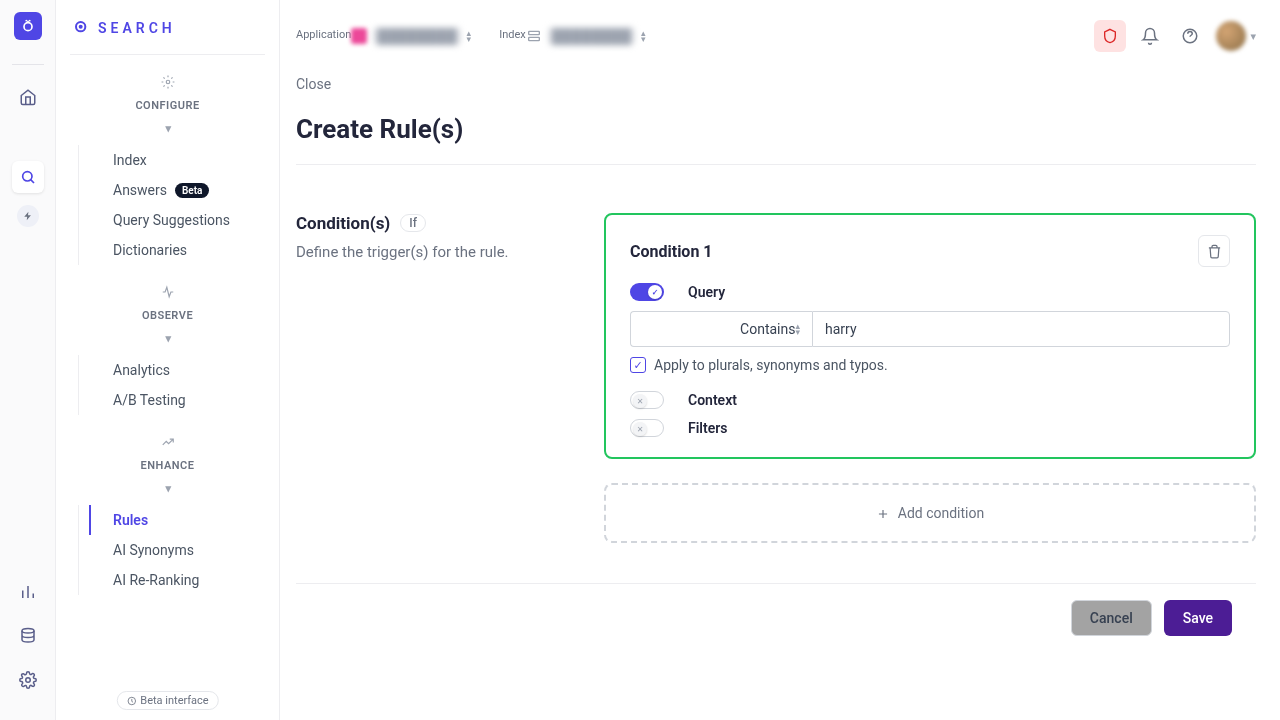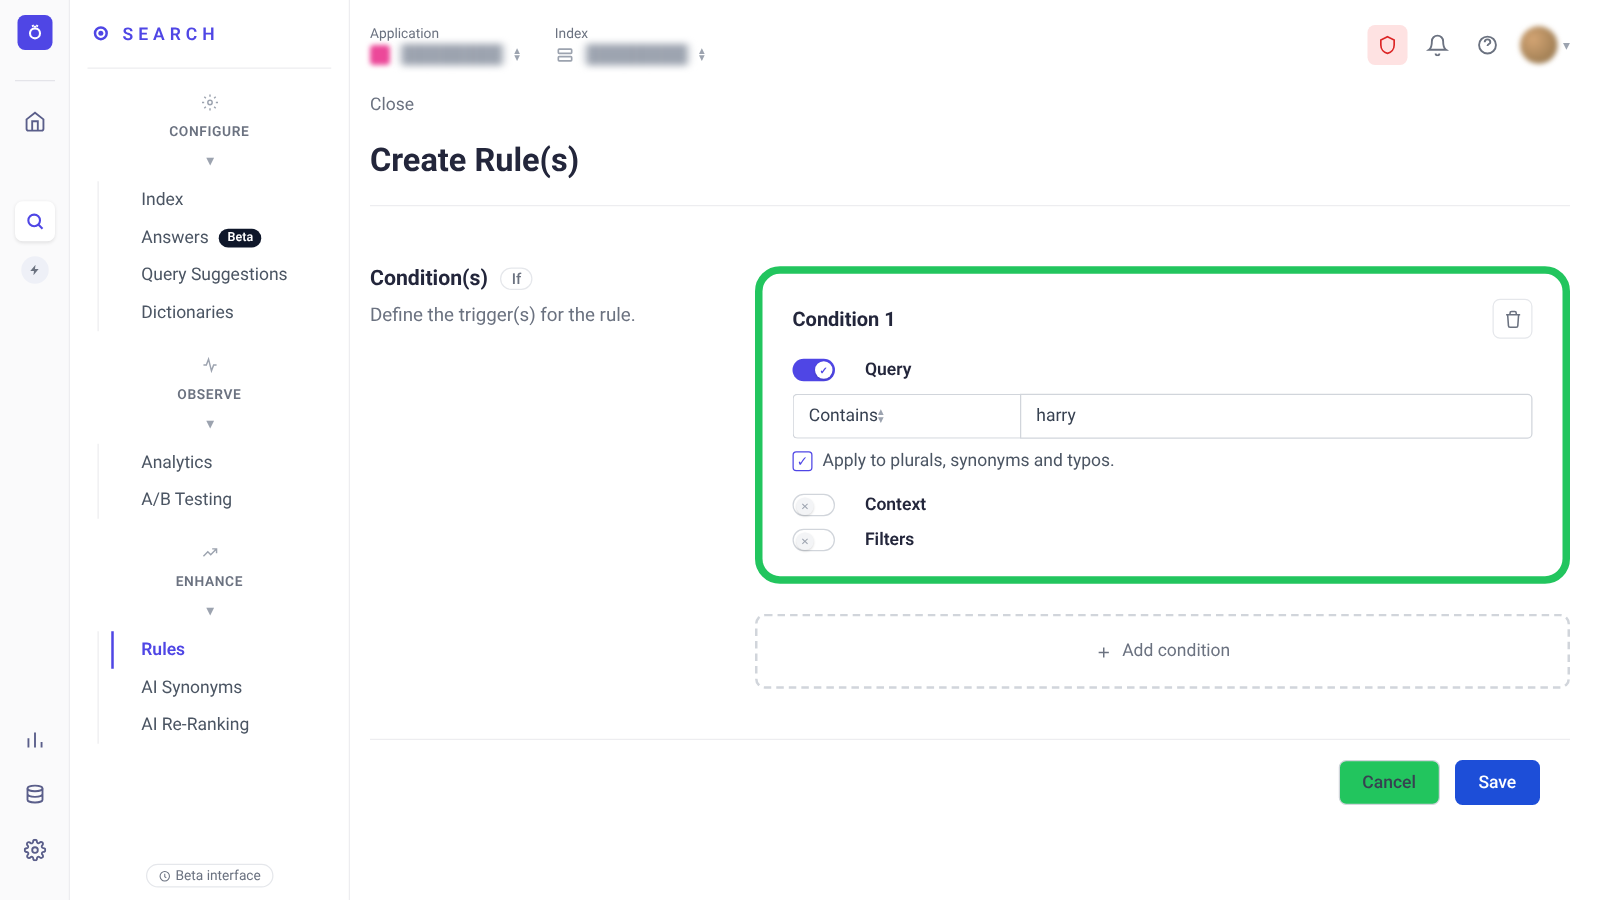--- a/index.html
+++ b/index.html
@@ -26,21 +26,21 @@
 .section-head .chev { margin-left: 2px; color: #9ca3af; }
 .navlist { list-style: none; padding-left: 34px; border-left: 1px solid #ededf0; margin-left: 22px; margin-bottom: 10px; }
 .navlist li { padding: 7px 10px 7px 12px; font-size: 14px; color: #4b5563; cursor: pointer; display: flex; align-items: center; gap: 8px; margin-left: -23px; padding-left: 23px; }
 .navlist li.active { color: #4f46e5; font-weight: 600; border-left: 2px solid #4f46e5; margin-left: -24px; padding-left: 22px; }
 .badge { background: #0f172a; color: #fff; font-size: 10px; font-weight: 600; padding: 2px 7px; border-radius: 9px; }
 .beta-pill { position: absolute; bottom: 10px; left: 50%; transform: translateX(-50%); font-size: 11px; color: #6b7280; border: 1px solid #e5e7eb; border-radius: 10px; padding: 2px 9px; display: flex; align-items: center; gap: 4px; }
 
 
 .main { flex: 1; display: flex; flex-direction: column; }
 .topbar { display: flex; align-items: center; padding: 8px 24px 0 16px; height: 64px; }
-.picker { display: flex; flex-direction: column; margin-right: 28px; justify-content: flex-end; }
+.picker { display: flex; flex-direction: row; margin-right: 28px; justify-content: flex-end; }
 .picker-label { font-size: 11px; color: #6b7280; margin-bottom: 2px; }
 .picker-value { display: flex; align-items: center; gap: 6px; font-size: 14px; color: #9ca3af; cursor: pointer; }
 .picker-value .blur { filter: blur(3px); background: #e5e7eb; color: #9ca3af; border-radius: 3px; padding: 0 4px; }
 .picker-value .pink { width: 16px; height: 16px; background: #ec4899; border-radius: 3px; filter: blur(2px); }
 .updown { font-size: 9px; line-height: 6px; color: #9ca3af; display: flex; flex-direction: column; }
 .topbar .spacer { flex: 1; }
 .topbar .tbicon { width: 32px; height: 32px; display: flex; align-items: center; justify-content: center; color: #6b7280; cursor: pointer; margin-left: 8px; border-radius: 6px; }
 .topbar .tbicon.alert { background: #fee2e2; color: #dc2626; }
 .avatar { width: 30px; height: 30px; border-radius: 50%; background: radial-gradient(circle at 35% 35%, #d4a574, #8b6f47); filter: blur(2px); margin-left: 10px; }
 .avchev { color: #9ca3af; font-size: 11px; margin-left: 4px; }
@@ -51,49 +51,49 @@
 .hrfull { border: none; border-top: 1px solid #ededf0; }
 
 .flexrow { display: flex; gap: 24px; padding-top: 48px; }
 .leftcol { width: 284px; }
 .sectitle { font-size: 17px; font-weight: 700; display: flex; align-items: center; gap: 10px; }
 .ifpill { font-size: 12px; font-weight: 500; color: #6b7280; border: 1px solid #e5e7eb; border-radius: 11px; padding: 1px 8px; }
 .secdesc { font-size: 15px; color: #6b7280; margin-top: 8px; line-height: 1.5; }
 .readmore { font-size: 15px; color: #4b5563; margin-top: 4px; display: flex; align-items: center; gap: 4px; cursor: pointer; }
 
 .rightcol { flex: 1; }
-.card { border: 6px solid #22c55e; border-radius: 20px; padding: 20px 24px; }
+.card { border: 2px solid #22c55e; border-radius: 8px; padding: 20px 24px; }
 .cardhead { display: flex; align-items: center; justify-content: space-between; margin-bottom: 16px; }
 .cardtitle { font-size: 16px; font-weight: 700; }
 .trashbtn { width: 32px; height: 32px; border: 1px solid #e5e7eb; border-radius: 6px; display: flex; align-items: center; justify-content: center; cursor: pointer; color: #6b7280; }
 
 .togglerow { display: flex; align-items: center; gap: 24px; margin-bottom: 10px; }
 .toggle { width: 34px; height: 18px; border-radius: 9px; position: relative; cursor: pointer; }
 .toggle.on { background: #4f46e5; }
 .toggle.off { background: #fff; border: 1px solid #d1d5db; }
 .toggle .knob { width: 14px; height: 14px; border-radius: 50%; background: #fff; position: absolute; top: 2px; transition: left 0.1s; box-shadow: 0 1px 2px rgba(0,0,0,0.15); }
 .toggle.on .knob { left: 18px; display:flex; align-items:center; justify-content:center; }
 .toggle.on .knob::after { content:"✓"; font-size:8px; color:#4f46e5; font-weight:bold;}
 .toggle.off .knob { left: 2px; background:#f3f4f6; display:flex; align-items:center; justify-content:center;}
 .toggle.off .knob::after { content:"✕"; font-size:8px; color:#9ca3af;}
 .togglelabel { font-size: 14px; font-weight: 600; }
 
 .inputrow { display: flex; margin-bottom: 10px; }
-.select { flex: 0 0 182px; border: 1px solid #d1d5db; border-right: none; border-radius: 4px 0 0 4px; padding: 9px 12px; font-size: 14px; display: flex; align-items: center; justify-content: flex-start; cursor: pointer; color: #374151; }
+.select { flex: 0 0 182px; border: 1px solid #d1d5db; border-right: none; border-radius: 4px 0 0 4px; padding: 9px 12px; font-size: 14px; display: flex; align-items: center; justify-content: flex-end; cursor: pointer; color: #374151; }
 .textinput { flex: 1; border: 1px solid #d1d5db; border-radius: 0 4px 4px 0; padding: 9px 12px; font-size: 14px; color: #374151; outline: none; }
 
 .checkrow { display: flex; align-items: center; gap: 8px; font-size: 14px; color: #4b5563; margin-bottom: 18px; }
 .checkbox { width: 16px; height: 16px; border: 1.5px solid #4f46e5; border-radius: 3px; display: flex; align-items: center; justify-content: center; color: #4f46e5; font-size: 11px; cursor: pointer; }
 
 .addcond { border: 2px dashed #d1d5db; border-radius: 8px; padding: 20px; text-align: center; font-size: 14px; color: #6b7280; cursor: pointer; margin-top: 24px; display: flex; align-items: flex-end; justify-content: center; gap: 8px; }
 
 .footer { border-top: 1px solid #ededf0; padding: 16px 24px; display: flex; justify-content: flex-end; gap: 12px; margin-top: 40px; }
 .btn { padding: 9px 18px; border-radius: 6px; font-size: 14px; font-weight: 500; cursor: pointer; border: 1px solid transparent; }
-.btn-secondary { background: #22c55e; border-color: #d1d5db; color: #374151; }
-.btn-primary { background: #1d4ed8; color: #fff; text-align: right; }
+.btn-secondary { background: #a3a3a3; border-color: #d1d5db; color: #374151; }
+.btn-primary { background: #4c1d95; color: #fff; text-align: right; }
 
 svg { display: block; }
 </style>
 </head>
 <body>
 
 <div class="rail">
   <div class="logo">
     <svg viewBox="0 0 24 24" fill="none" stroke="#fff" stroke-width="2.5">
         <circle cx="12" cy="13" r="6"></circle>

